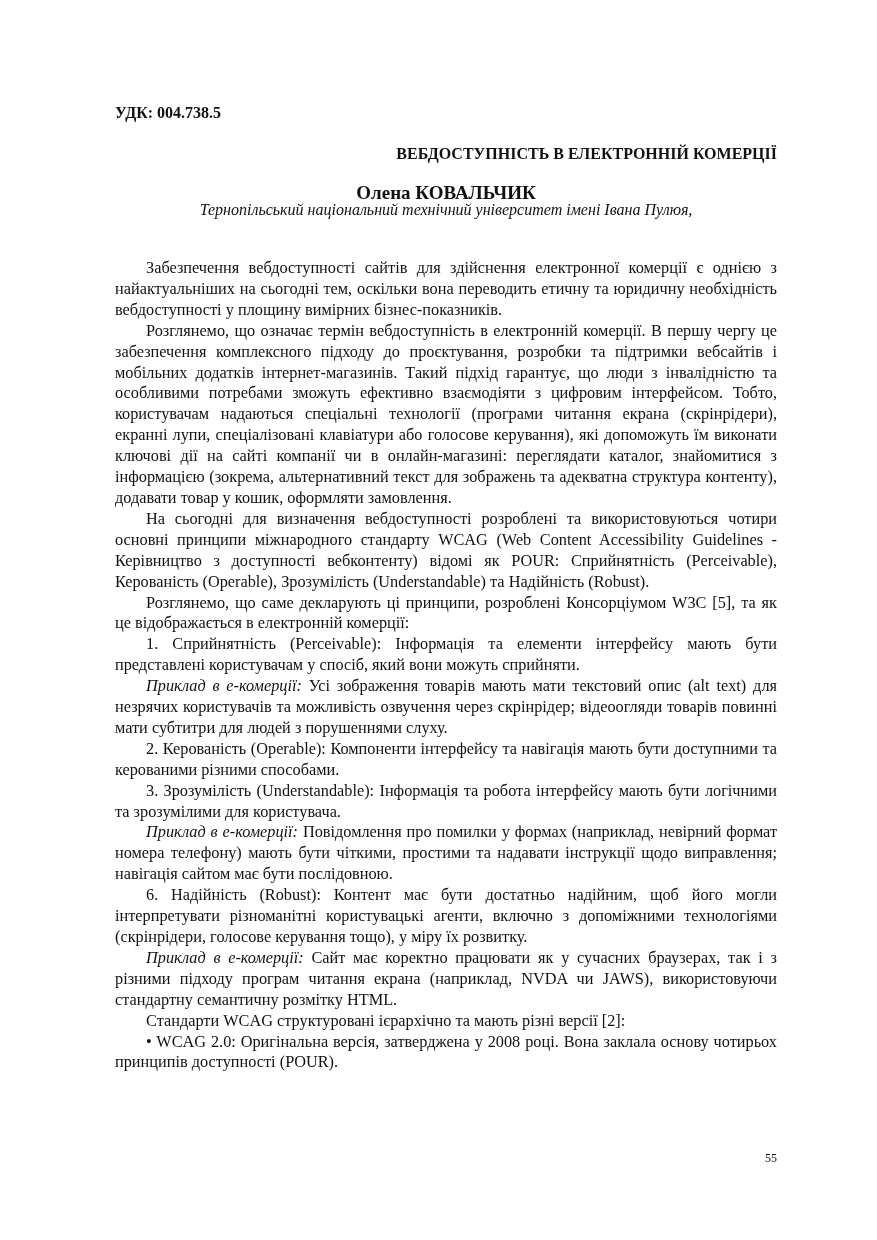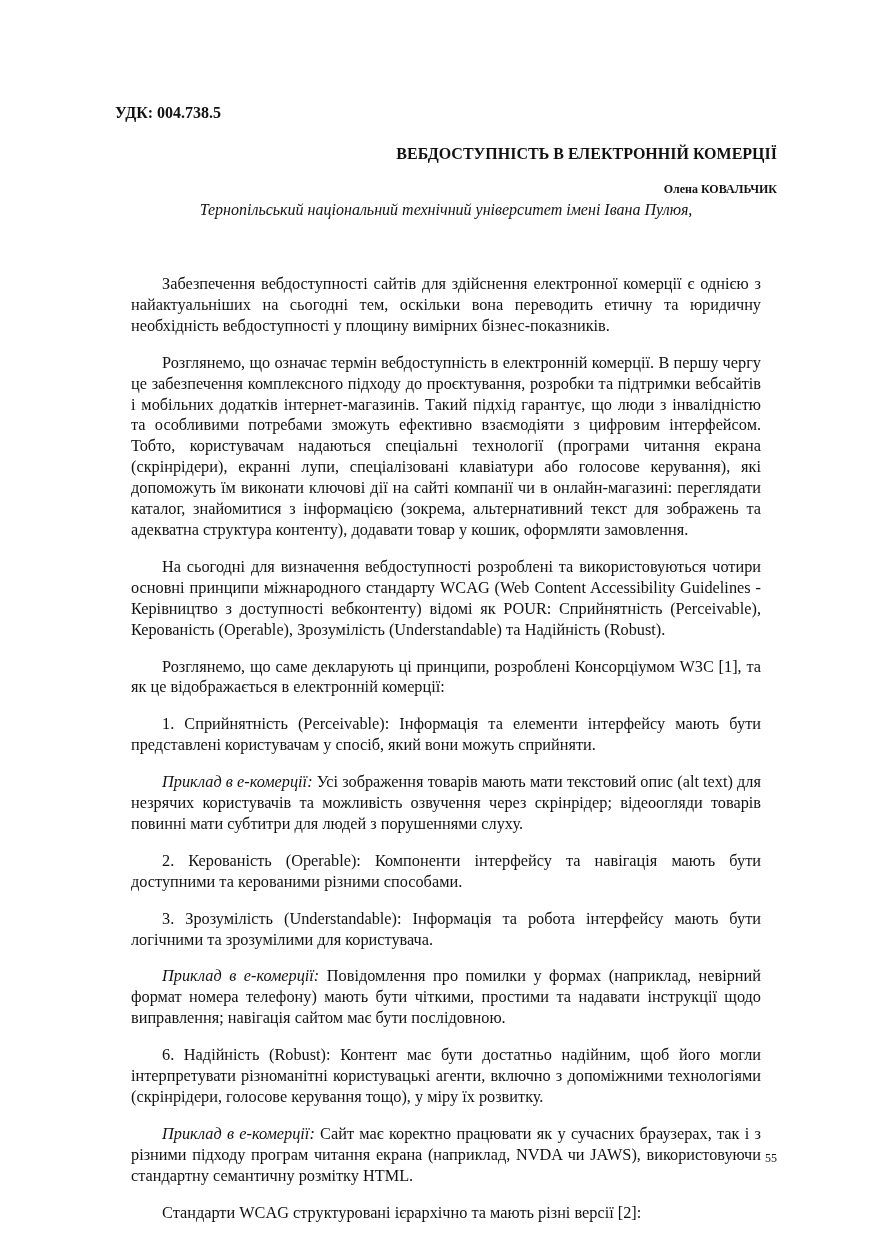--- a/index.html
+++ b/index.html
@@ -3,44 +3,44 @@
 <meta charset="utf-8">
 <style>
   html, body { margin: 0; padding: 0; background: #ffffff; }
   body { width: 877px; height: 1240px; position: relative; overflow: hidden; }
   .page {
     position: absolute; left: 115px; top: 0; width: 662px;
     font-family: "Liberation Serif", serif; color: #111; font-size: 16.3px;
   }
   .udk { position: absolute; top: 104px; left: 0; font-weight: bold; font-size: 16px; }
   .title { position: absolute; top: 145px; left: 0; width: 662px; text-align: right; font-weight: bold; font-size: 16px; }
-  .author { position: absolute; top: 182px; left: 0; width: 662px; text-align: right; font-weight: bold; font-size: 12px; }
+  .author { position: absolute; top: 182px; left: 0; width: 662px; text-align: center; font-weight: bold; font-size: 19px; }
   .affil { position: absolute; top: 199px; left: 0; width: 662px; text-align: center; font-style: italic; font-size: 16px; line-height: 21px; }
   .body { position: absolute; top: 258px; left: 0; width: 662px; line-height: 20.9px; }
-  .body p { margin: 16px; text-align: justify; text-indent: 31px; }
+  .body p { margin: 0; text-align: justify; text-indent: 31px; }
   .body p.strong { font-family: "Liberation Sans Narrow", "Liberation Serif", serif; }
   .it { font-style: italic; }
   .pagenum { position: absolute; top: 1151px; left: 0; width: 662px; text-align: right; font-size: 12px; }
 </style>
 </head>
 <body>
 
 <div class="page">
   <div class="udk">УДК: 004.738.5</div>
   <div class="title">ВЕБДОСТУПНІСТЬ В ЕЛЕКТРОННІЙ КОМЕРЦІЇ</div>
   <div class="author">Олена КОВАЛЬЧИК</div>
   <div class="affil">
     <div>Тернопільський національний технічний університет імені Івана Пулюя,</div>
   </div>
 
   <div class="body">
     <p>Забезпечення вебдоступності сайтів для здійснення електронної комерції є однією з найактуальніших на сьогодні тем, оскільки вона переводить етичну та юридичну необхідність вебдоступності у площину вимірних бізнес-показників.</p>
     <p>Розглянемо, що означає термін вебдоступність в електронній комерції. В першу чергу це забезпечення комплексного підходу до проєктування, розробки та підтримки вебсайтів і мобільних додатків інтернет-магазинів. Такий підхід гарантує, що люди з інвалідністю та особливими потребами зможуть ефективно взаємодіяти з цифровим інтерфейсом. Тобто, користувачам надаються спеціальні технології (програми читання екрана (скрінрідери), екранні лупи, спеціалізовані клавіатури або голосове керування), які допоможуть їм виконати ключові дії на сайті компанії чи в онлайн-магазині: переглядати каталог, знайомитися з інформацією (зокрема, альтернативний текст для зображень та адекватна структура контенту), додавати товар у кошик, оформляти замовлення.</p>
     <p>На сьогодні для визначення вебдоступності розроблені та використовуються чотири основні принципи міжнародного стандарту WCAG (Web Content Accessibility Guidelines -  Керівництво з доступності вебконтенту) відомі як POUR: Сприйнятність (Perceivable), Керованість (Operable), Зрозумілість (Understandable) та Надійність (Robust).</p>
-    <p>Розглянемо, що саме декларують ці принципи, розроблені Консорціумом W3C [1], та як це відображається в електронній комерції:</p>
+    <p>Розглянемо, що саме декларують ці принципи, розроблені Консорціумом W3C [5], та як це відображається в електронній комерції:</p>
     <p class="strong">1. Сприйнятність (Perceivable): Інформація та елементи інтерфейсу мають бути представлені користувачам у спосіб, який вони можуть сприйняти.</p>
     <p class="strong"><span class="it">Приклад в е-комерції:</span><span> Усі зображення товарів мають мати текстовий опис (alt text) для незрячих користувачів та можливість озвучення через скрінрідер; відеоогляди товарів повинні мати субтитри для людей з порушеннями слуху.</span></p>
     <p class="strong">2. Керованість (Operable): Компоненти інтерфейсу та навігація мають бути доступними та керованими різними способами.</p>
     <p class="strong">3. Зрозумілість (Understandable): Інформація та робота інтерфейсу мають бути логічними та зрозумілими для користувача.</p>
     <p class="strong"><span class="it">Приклад в е-комерції:</span><span> Повідомлення про помилки у формах (наприклад, невірний формат номера телефону) мають бути чіткими, простими та надавати інструкції щодо виправлення; навігація сайтом має бути послідовною.</span></p>
     <p class="strong">6. Надійність (Robust): Контент має бути достатньо надійним, щоб його могли інтерпретувати різноманітні користувацькі агенти, включно з допоміжними технологіями (скрінрідери, голосове керування тощо), у міру їх розвитку.</p>
     <p class="strong"><span class="it">Приклад в е-комерції:</span><span> Сайт має коректно працювати як у сучасних браузерах, так і з різними підходу програм читання екрана (наприклад, NVDA чи JAWS), використовуючи стандартну семантичну розмітку HTML.</span></p>
     <p class="strong">Стандарти WCAG структуровані ієрархічно та мають різні версії [2]:</p>
     <p class="strong">• WCAG 2.0: Оригінальна версія, затверджена у 2008 році. Вона заклала основу чотирьох принципів доступності (POUR).</p>
   </div>

